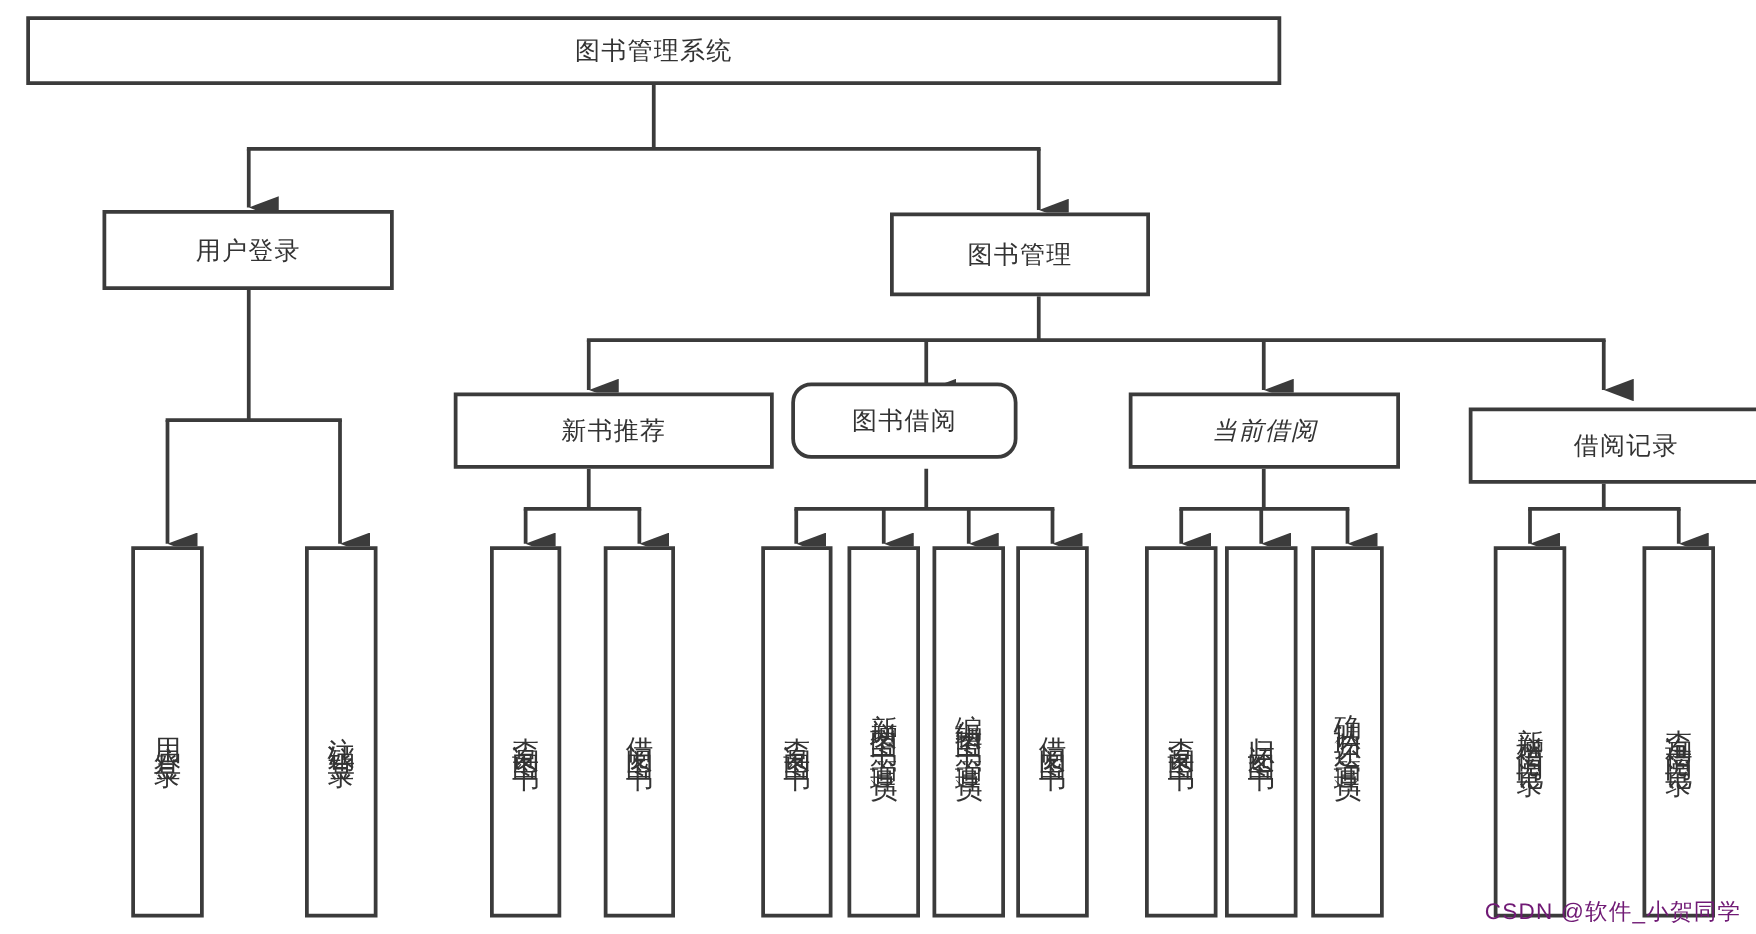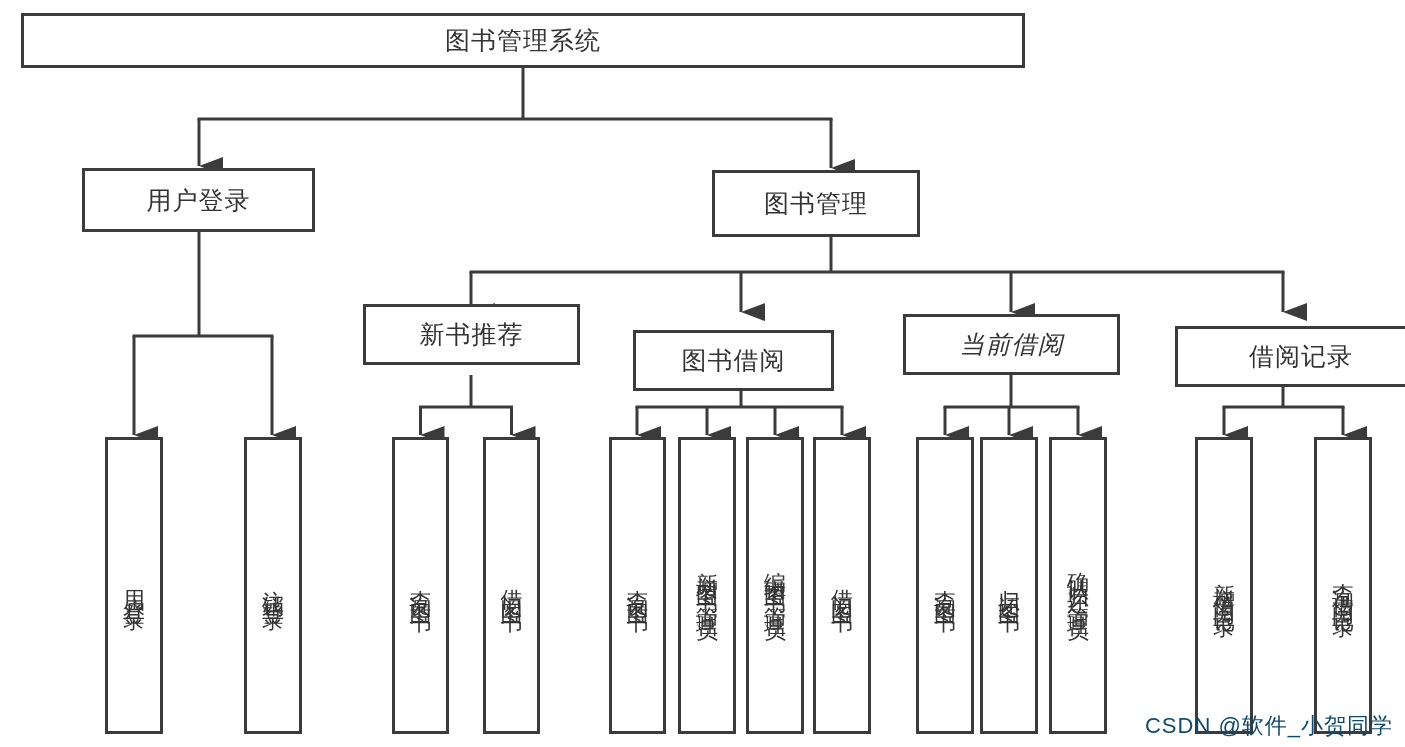--- a/index.html
+++ b/index.html
@@ -12,21 +12,21 @@
   }
   .connectors{position:absolute;left:0;top:0;width:1405px;height:747px;}
   .node{
     position:absolute;
     box-sizing:border-box;
     border:3px solid #3b3b3b;
     background:#ffffff;
     display:flex;align-items:center;justify-content:center;
     color:#333333;
   }
-  .node.h{font-size:25px;letter-spacing:1px;justify-content:center;}
+  .node.h{font-size:20px;letter-spacing:1px;justify-content:center;}
   .node.root{border-width:3px;}
   .leaf{
     position:absolute;
     box-sizing:border-box;
     top:437px;height:297px;
     border:3px solid #3b3b3b;
     background:#ffffff;
     display:flex;align-items:center;justify-content:center;
   }
   .leaf .vtext{
@@ -34,22 +34,22 @@
     text-orientation:mixed;
     font-size:22px;
     letter-spacing:7px;
     line-height:1;
     color:#333333;
     white-space:nowrap;
   }
   .watermark{
     position:absolute;
     right:12px;bottom:6px;
-    font-size:22px;
-    color:#0c4a6e;
+    font-size:18px;
+    color:#701a75;
     letter-spacing:1px;
   }
 </style>
 </head>
 <body>
 
 <div class="canvas">
 
   <svg class="connectors" width="1405" height="747" viewBox="0 0 1405 747" xmlns="http://www.w3.org/2000/svg">
     <defs>
@@ -100,24 +100,24 @@
     <span>图书管理系统</span>
   </div>
 
   <div class="node h" style="left:82px;top:168px;width:233px;height:64px;">
     <span>用户登录</span>
   </div>
   <div class="node h" style="left:712px;top:170px;width:208px;height:67px;">
     <span>图书管理</span>
   </div>
 
-  <div class="node h" style="left:363px;top:304px;width:217px;height:61px;">
+  <div class="node h" style="left:363px;top:314px;width:256px;height:61px;">
     <span>新书推荐</span>
   </div>
-  <div class="node h" style="left:633px;top:330px;width:201px;height:61px;">
+  <div class="node h" style="left:633px;top:306px;width:181px;height:61px;border-radius:16px;">
     <span>图书借阅</span>
   </div>
   <div class="node h" style="left:903px;top:314px;width:217px;height:61px;font-style:italic;">
     <span>当前借阅</span>
   </div>
   <div class="node h" style="left:1175px;top:314px;width:252px;height:61px;margin-top:12px;">
     <span>借阅记录</span>
   </div>
 
   <div class="leaf" style="left:105px;width:58px;">

